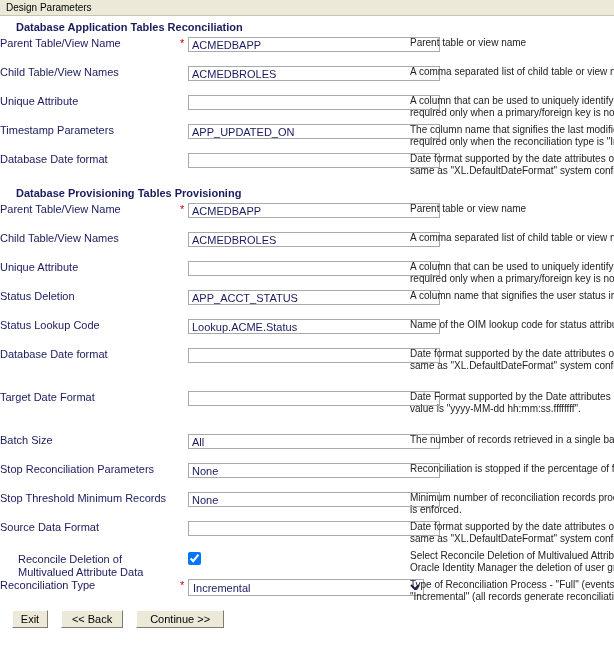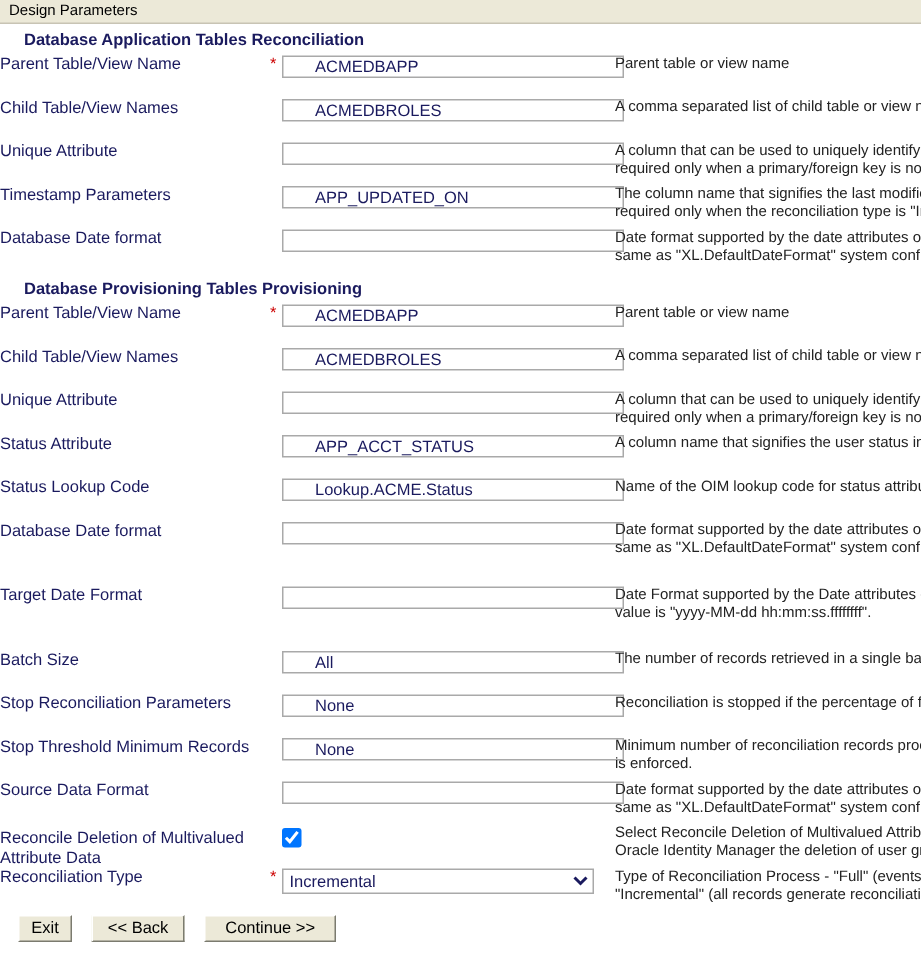--- a/index.html
+++ b/index.html
@@ -64,43 +64,44 @@
   }
   .label {
     padding-left: 6px;
     padding-top: 8px;
     font-size: 11px;
     color: #1a1a5e;
     line-height: 13px;
   }
   .label.two-line {
     padding-top: 3px;
+    padding-left: 18px;
   }
   .star {
     color: #cc0000;
     font-size: 11px;
     padding-top: 8px;
     text-align: left;
   }
   .fieldcell {
     padding-top: 5px;
   }
   input.txt {
-    width: 228px;
+    width: 252px;
     height: 15px;
     box-sizing: border-box;
     border: 1px solid #a9a9a9;
     background: #ffffff;
     font-family: "Liberation Sans", sans-serif;
     font-size: 11px;
     color: #1a1a5e;
-    padding: 1px 21px;
+    padding: 1px 3px;
   }
   select.sel {
-    width: 208px;
+    width: 236px;
     height: 17px;
     box-sizing: border-box;
     border: 1px solid #a9a9a9;
     background: #ffffff;
     font-family: "Liberation Sans", sans-serif;
     font-size: 11px;
     color: #1a1a5e;
   }
   input.chk {
     width: 13px;
@@ -231,21 +232,21 @@
         </tr>
         <tr class="row">
           <td class="label">Unique Attribute</td>
           <td class="star"></td>
           <td class="fieldcell">
             <input class="txt" type="text" value="" style="">
           </td>
           <td class="desc">A column that can be used to uniquely identify parent<br>required only when a primary/foreign key is not define</td>
         </tr>
         <tr class="row">
-          <td class="label">Status Attribute</td>
+          <td class="label">Status Deletion</td>
           <td class="star"></td>
           <td class="fieldcell">
             <input class="txt" type="text" value="APP_ACCT_STATUS" style="">
           </td>
           <td class="desc">A column name that signifies the user status in the tar</td>
         </tr>
         <tr class="row">
           <td class="label">Status Lookup Code</td>
           <td class="star"></td>
           <td class="fieldcell">

